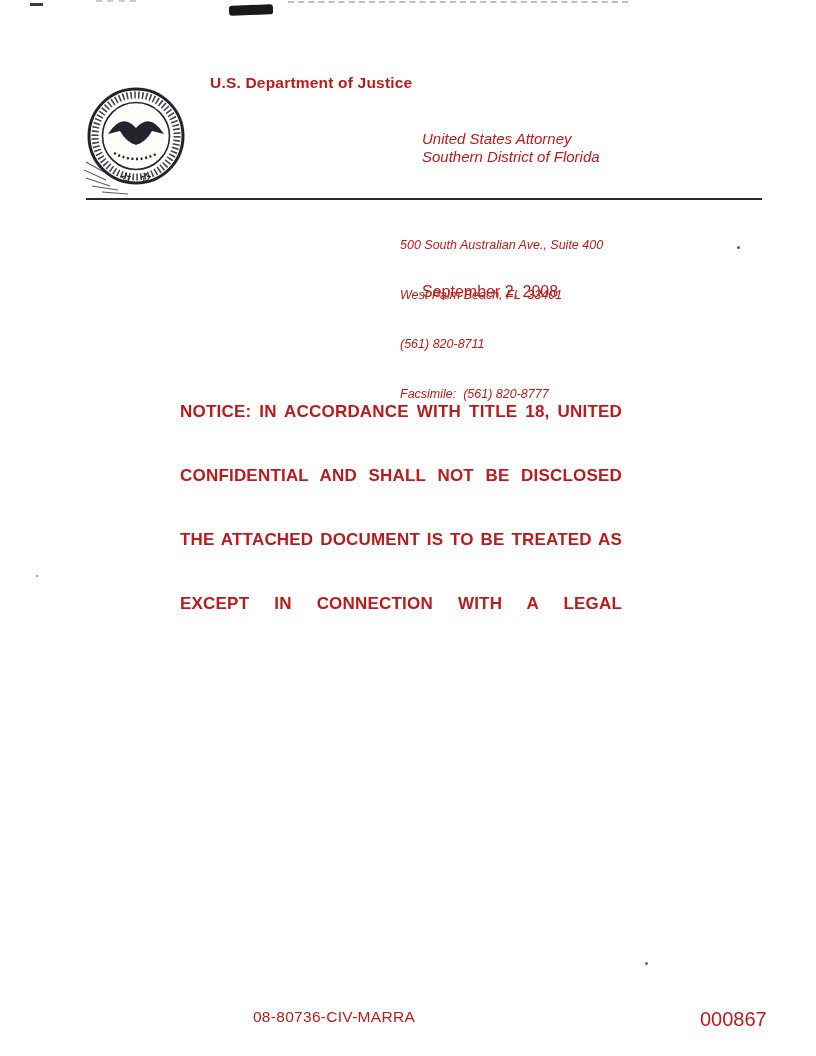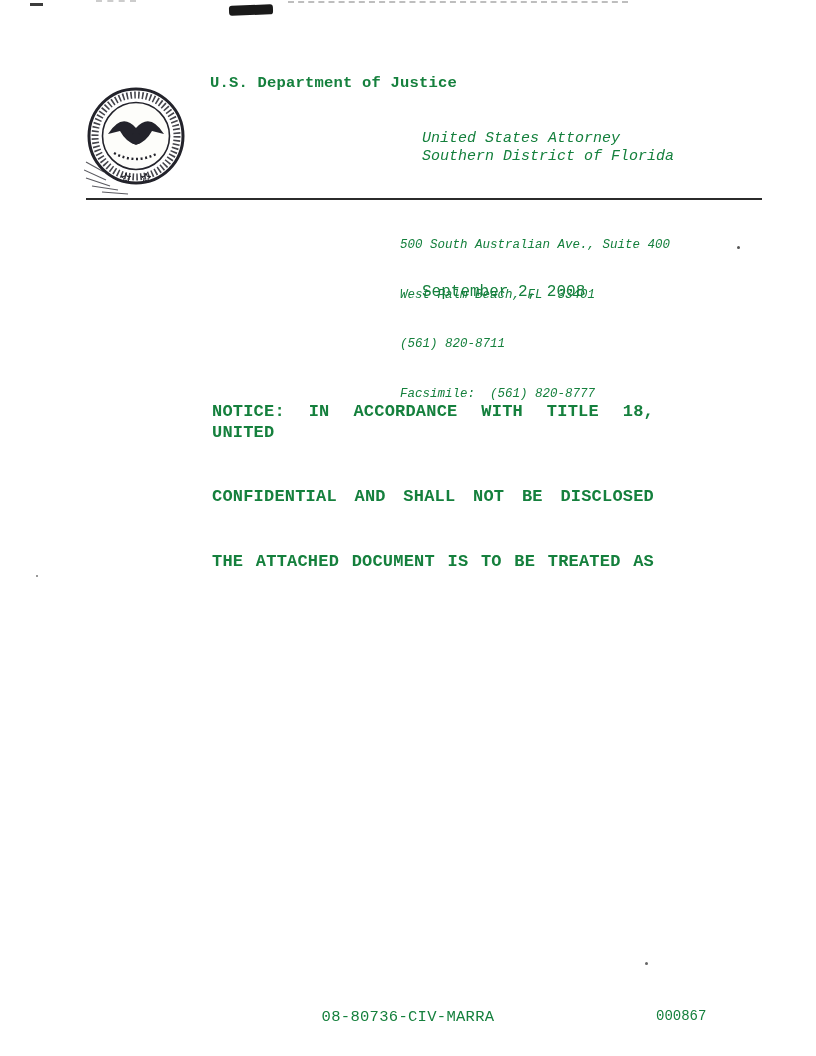--- a/index.html
+++ b/index.html
@@ -2,22 +2,22 @@
 <html><head>
 <meta charset="utf-8">
 <style>
   html, body { margin: 0; padding: 0; background: #e9e9e9; }
   .page {
     position: relative;
     width: 816px;
     height: 1056px;
     margin: 0 auto;
     background: #ffffff;
-    font-family: Liberation Mono, monospace;
-    color: #15803d;
+    font-family: Liberation Sans, sans-serif;
+    color: #b91c1c;
     overflow: hidden;
   }
   .abs { position: absolute; white-space: pre-wrap; }
 
   
   .artifact { position: absolute; background: #1a1a1a; }
   .a1 { left: 229px; top: 5px; width: 44px; height: 10px; border-radius: 3px; transform: rotate(-2deg); }
   .a2 { left: 30px; top: 3px; width: 13px; height: 3px; background: #3c3c3c; }
   .a3 { left: 288px; top: 1px; width: 340px; height: 0; background: none; border-top: 2px dashed #8a8a8a; opacity: .55; }
   .a4 { left: 96px; top: 0px; width: 40px; height: 0; background: none; border-top: 2px dashed #9a9a9a; opacity: .5; }
@@ -47,30 +47,29 @@
     text-decoration: underline;
     text-underline-offset: 3px;
     text-decoration-thickness: 1.5px;
   }
 
   .notice-block {
     left: 180px; top: 358px; width: 442px;
     font-size: 17px; font-weight: bold;
     line-height: 21.4px;
     letter-spacing: .2px;
-    margin-left: 32px;
   }
   .jline { text-align: justify; text-align-last: justify; }
   .lastline { text-align: left; }
 
   .footer-case {
-    left: 0; top: 1008px; width: 816px;
+    left: 0; top: 1008px; width: 668px;
     text-align: center; font-size: 15.5px; letter-spacing: .3px;
   }
-  .footer-bates { left: 656px; top: 1008px; font-size: 14px; }
+  .footer-bates { left: 700px; top: 1008px; font-size: 20px; }
 </style>
 </head>
 <body>
 
 <div class="page">
 
   <div class="artifact a1"></div>
   <div class="artifact a2"></div>
   <div class="artifact a3"></div>
   <div class="artifact a4"></div>
@@ -111,18 +110,19 @@
     <div>Facsimile:  (561) 820-8777</div>
   </div>
 
   <div class="abs date-line">September 2, 2008</div>
 
 
   <div class="abs notice-block">
     <div class="jline">NOTICE: IN ACCORDANCE WITH TITLE 18, UNITED</div>
     <div class="jline">CONFIDENTIAL AND SHALL NOT BE DISCLOSED</div>
     <div class="jline">THE ATTACHED DOCUMENT IS TO BE TREATED AS</div>
+    <div class="jline">EXCEPT IN CONNECTION WITH A LEGAL</div>
   </div>
 
   <div class="abs footer-case">08-80736-CIV-MARRA</div>
   <div class="abs footer-bates">000867</div>
 
 </div>
 
 </body></html>

